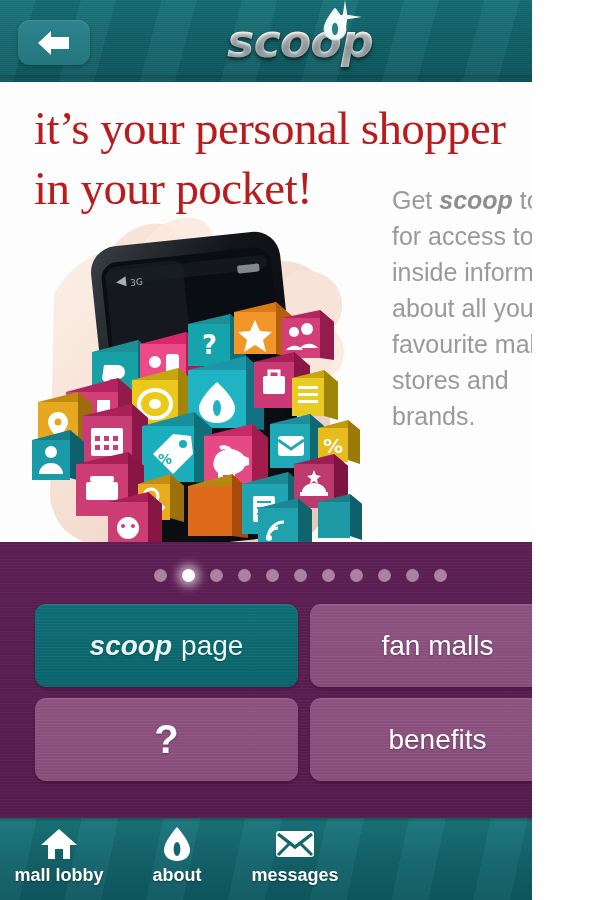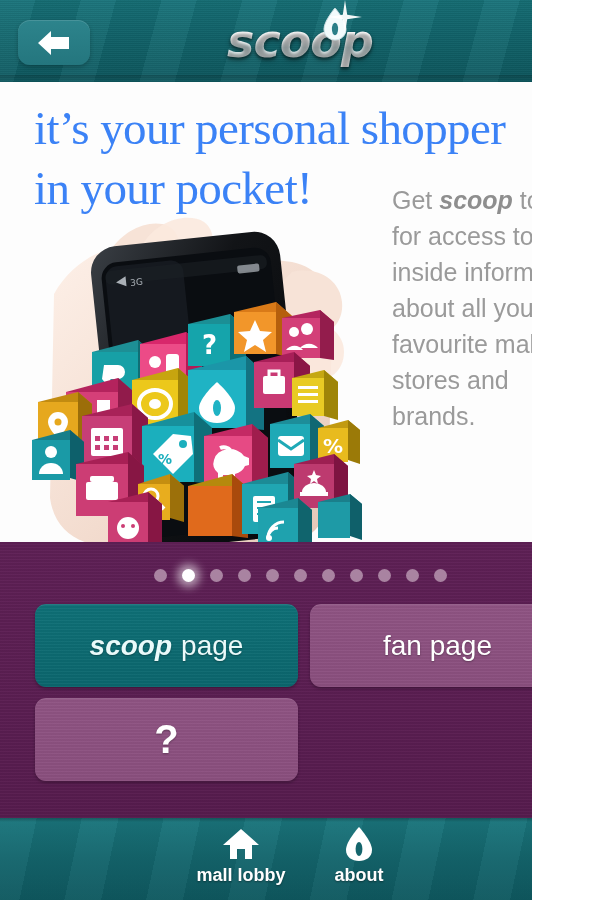--- a/index.html
+++ b/index.html
@@ -69,21 +69,21 @@
   }
 
   
   .hero{
     position:absolute; left:0; top:82px; width:600px; height:460px;
     background:#fdfdfd; overflow:hidden;
   }
   .headline{
     position:absolute; left:34px; top:16px; width:548px;
     font-family:"Liberation Serif", "DejaVu Serif", serif;
-    font-size:47px; line-height:60px; color:#3b82f6;
+    font-size:47px; line-height:60px; color:#b91c1c;
     letter-spacing:-0.6px;
     white-space:pre-line;
   }
   .body-copy{
     position:absolute; left:392px; top:100px; width:200px;
     font-family:Liberation Sans, sans-serif;
     font-size:25px; line-height:36px; color:#9a9a9a;
   }
   .body-copy b{ color:#8e8e8e; font-style:italic; font-weight:bold; }
 
@@ -135,21 +135,21 @@
   .btn.qmark{ font-size:40px; font-weight:bold; }
 
   
   .nav{
     position:absolute; left:0; top:818px; width:600px; height:82px;
     background:
       repeating-linear-gradient(102deg,
         rgba(255,255,255,0.028) 0px, rgba(255,255,255,0.028) 36px,
         rgba(0,0,0,0.050) 36px,  rgba(0,0,0,0.050) 80px),
       linear-gradient(180deg,#1a757c 0%, #14656c 50%, #0f5960 100%);
-    display:flex; align-items:flex-start; justify-content:center;
+    display:flex; align-items:flex-start; justify-content:flex-start;
     overflow:hidden;
   }
   .nav::before{
     content:""; position:absolute; left:0; right:0; top:0; height:4px;
     background:linear-gradient(180deg, rgba(0,0,0,.25), rgba(0,0,0,0));
   }
   .nav-item{
     width:118px; padding-top:8px;
     display:flex; flex-direction:column; align-items:center; gap:3px;
     cursor:pointer; position:relative; z-index:2;
@@ -449,24 +449,27 @@
       <span class="dot"></span>
       <span class="dot"></span>
     </div>
 
     <div class="btn-grid">
       <div class="btn teal">
         <span class="em">scoop</span>
           <span>page</span>
       </div>
       <div class="btn">
-        <span>fan page</span>
+        <span>fan malls</span>
       </div>
       <div class="btn qmark">
         <span>?</span>
+      </div>
+      <div class="btn">
+        <span>benefits</span>
       </div>
     </div>
   </div>
 
   <div class="nav">
 
     <div class="nav-item">
       <span class="nav-ico">
         <svg width="38" height="34" viewBox="0 0 38 34">
           <path d="M19 2 L37 18 L30 18 L30 32 L23 32 L23 22 L15 22 L15 32 L8 32 L8 18 L1 18 Z" fill="#ffffff"></path>
@@ -478,17 +481,27 @@
     <div class="nav-item">
       <span class="nav-ico">
         <svg width="30" height="36" viewBox="0 0 30 36">
           <path d="M15 1 C15 1 28 15 28 24 C28 31 22 35 15 35 C8 35 2 31 2 24 C2 15 15 1 15 1 Z" fill="#ffffff"></path>
           <ellipse cx="15" cy="23" rx="3.4" ry="7" fill="#14656c"></ellipse>
         </svg>
       </span>
       <span class="nav-label">about</span>
     </div>
 
+    <div class="nav-item">
+      <span class="nav-ico">
+        <svg width="40" height="30" viewBox="0 0 40 30">
+          <rect x="1" y="2" width="38" height="26" rx="3" fill="#ffffff"></rect>
+          <path d="M3 5 L20 18 L37 5" fill="none" stroke="#14656c" stroke-width="3.4"></path>
+          <path d="M3 26 L14 15 M37 26 L26 15" stroke="#14656c" stroke-width="3"></path>
+        </svg>
+      </span>
+      <span class="nav-label">messages</span>
+    </div>
 
 
   </div>
 
 </div>
 
 </body></html>

